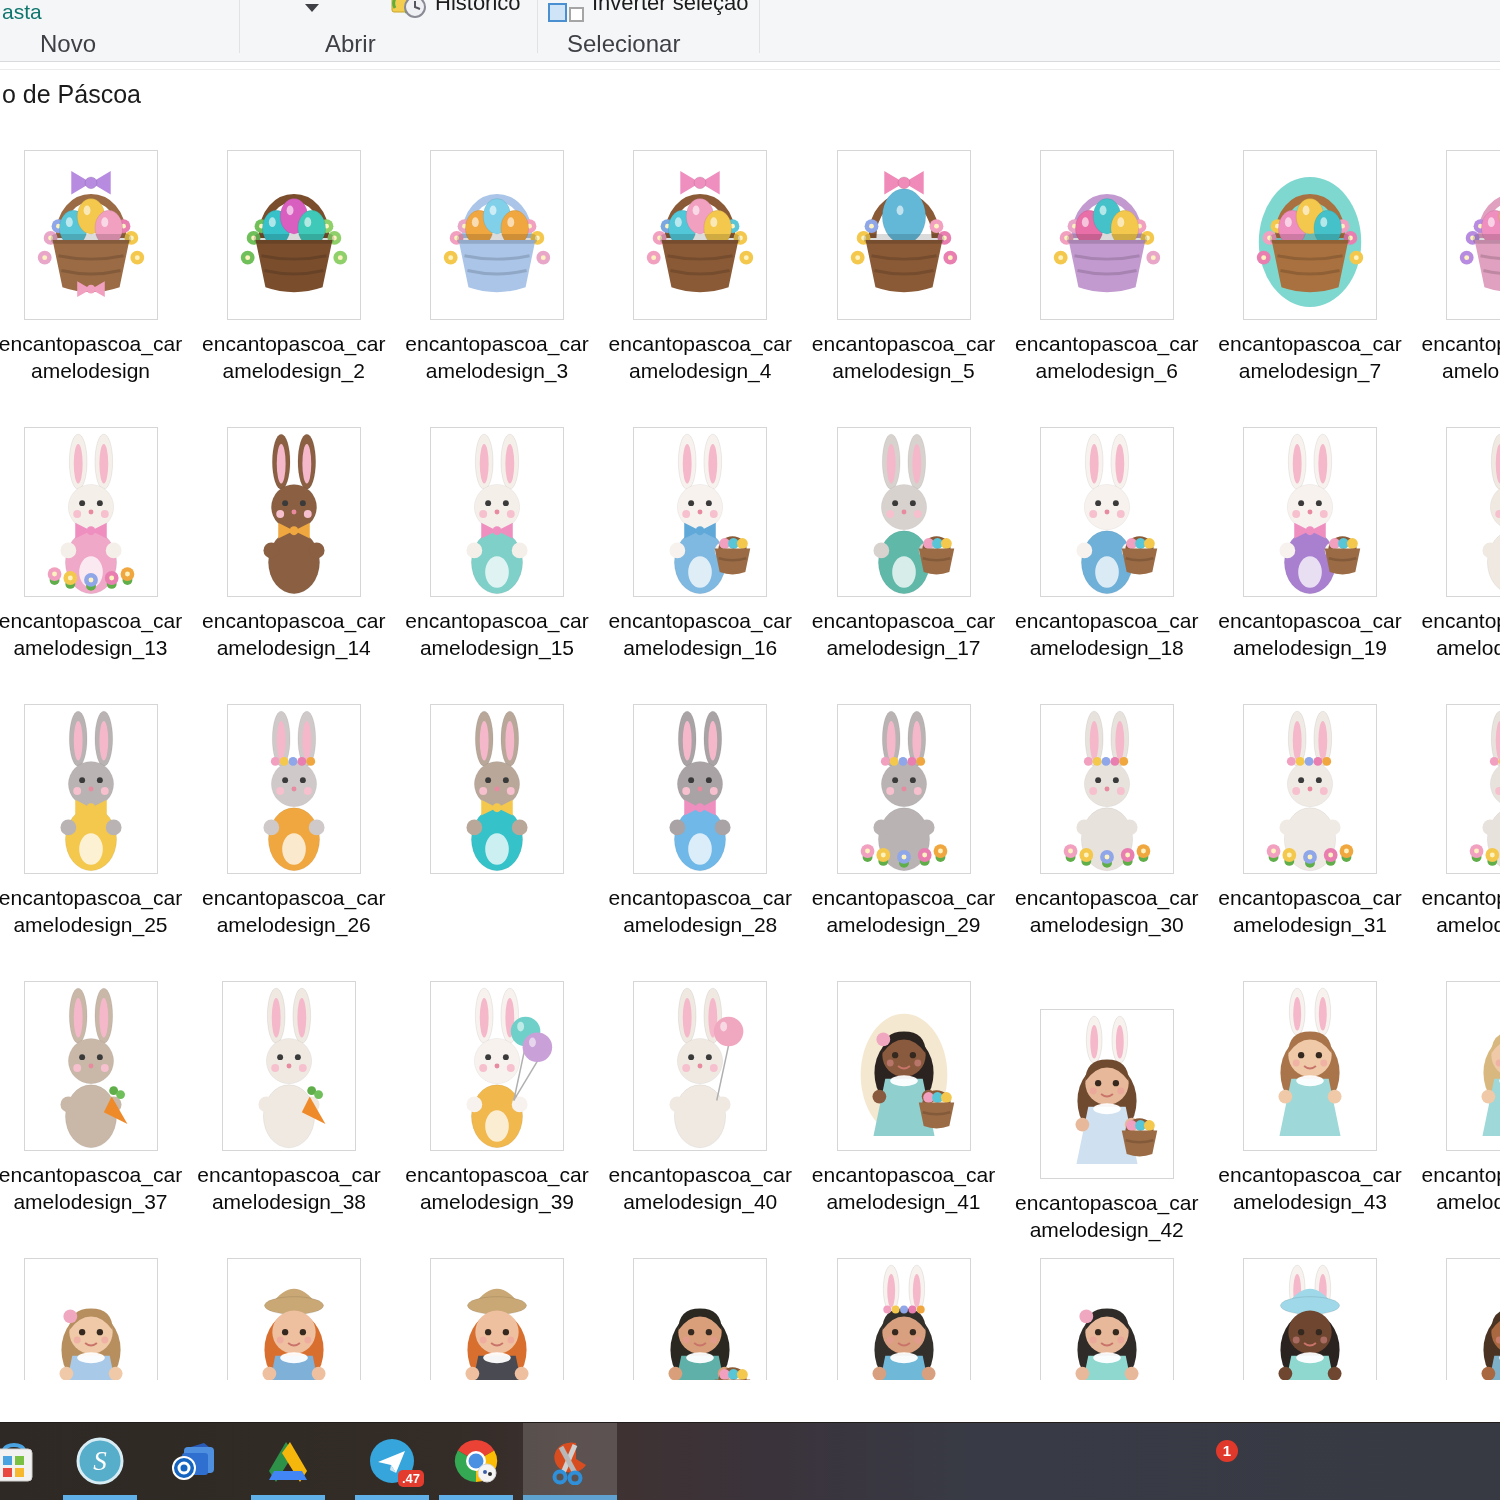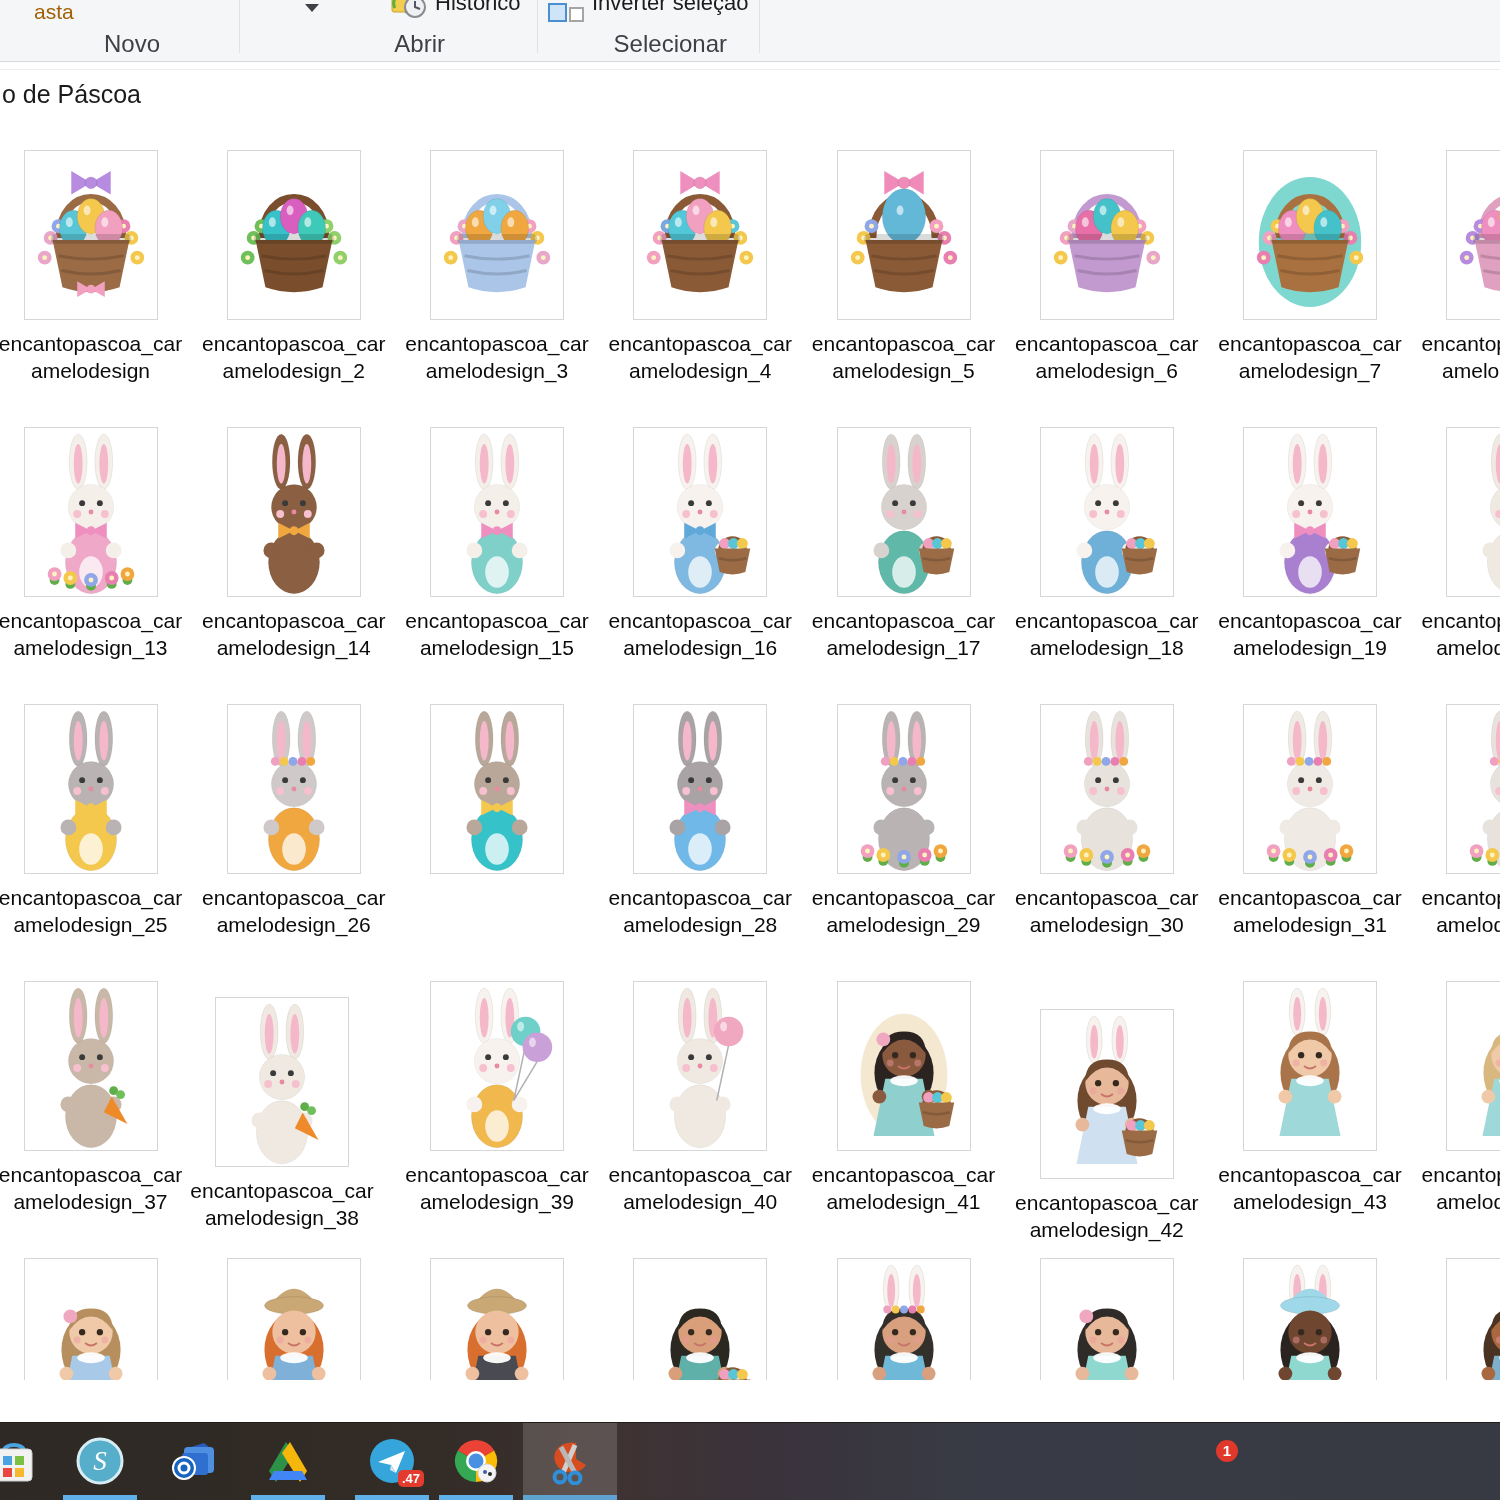--- a/index.html
+++ b/index.html
@@ -4,22 +4,22 @@
 <style>
   html,body{margin:0;padding:0;}
   body{
     width:1500px;height:1500px;position:relative;overflow:hidden;
     background:#ffffff;font-family:"Liberation Sans", sans-serif;
     -webkit-font-smoothing:antialiased;
   }
   
   .ribbon{position:absolute;left:0;top:0;width:1500px;height:61px;background:#f5f6f7;border-bottom:1px solid #d9dadb;}
   .ribbon-sep{position:absolute;top:0;width:1px;height:53px;background:#e1e2e4;}
-  .group-label{position:absolute;top:30px;font-size:24px;color:#3f3f46;text-align:right;}
-  .ribbon-text-partial{position:absolute;color:#a16207;font-size:21px;margin-left:32px;}
+  .group-label{position:absolute;top:30px;font-size:24px;color:#3f3f46;text-align:left;}
+  .ribbon-text-partial{position:absolute;color:#0f766e;font-size:21px;}
   .ribbon-item-label{position:absolute;top:-10px;font-size:22px;color:#1c1c1c;white-space:nowrap;}
   .caret{position:absolute;width:0;height:0;border-left:7px solid transparent;border-right:7px solid transparent;border-top:8px solid #3f3f46;}
   .hist-icon{position:absolute;top:-8px;}
   .chk-icon{position:absolute;top:0px;}
   .chk-blue{position:absolute;left:0;top:3px;width:15px;height:15px;background:#cfe4f6;border:2px solid #4a8fd0;}
   .chk-gray{position:absolute;left:21px;top:7px;width:11px;height:11px;background:#fff;border:2px solid #a5a5a5;}
   
   .address-row{position:absolute;left:0;top:69px;width:1500px;height:46px;background:#ffffff;border-top:1px solid #ececec;border-bottom:1px solid #e3e3e3;}
   .address-text{position:absolute;left:2px;top:10px;font-size:25px;color:#1b1b1b;}
   
@@ -755,21 +755,21 @@
           <circle cx="81" cy="87" r="4" fill="#f6c0ce"></circle>
           <ellipse cx="67" cy="136" rx="26" ry="32" fill="#c9b8a8" stroke="rgba(0,0,0,.06)"></ellipse>
           <circle cx="44" cy="124" r="8" fill="#c9b8a8"></circle>
           <circle cx="90" cy="124" r="8" fill="#c9b8a8"></circle>
           <path d="M88 116 L104 144 L80 132 Z" fill="#ef8a2a"></path>
           <circle cx="90" cy="110" r="4.5" fill="#5fae4a"></circle>
           <circle cx="97" cy="114" r="4.5" fill="#6fbf5a"></circle>
         </svg></div>
       <div class="file-label">encantopascoa_caramelodesign_37</div>
     </div>
-    <div class="file-cell" title="cream bunny sitting holding a carrot" style="left: 180px; top: 865px; height: 270px; margin-top: 16px;">
+    <div class="file-cell" title="cream bunny sitting holding a carrot" style="left: 187px; top: 865px; height: 270px;">
       <div class="thumb"><svg viewBox="0 0 134 170" width="132" height="168" aria-hidden="true">
           <ellipse cx="54" cy="34" rx="9" ry="28" fill="#efe9e2" stroke="rgba(0,0,0,.07)"></ellipse>
           <ellipse cx="54" cy="36" rx="4.5" ry="20" fill="#f4b8ca"></ellipse>
           <ellipse cx="80" cy="34" rx="9" ry="28" fill="#efe9e2" stroke="rgba(0,0,0,.07)"></ellipse>
           <ellipse cx="80" cy="36" rx="4.5" ry="20" fill="#f4b8ca"></ellipse>
           <circle cx="67" cy="80" r="23" fill="#efe9e2" stroke="rgba(0,0,0,.05)"></circle>
           <circle cx="58" cy="76" r="3" fill="#3a3a3a"></circle>
           <circle cx="76" cy="76" r="3" fill="#3a3a3a"></circle>
           <circle cx="67" cy="85" r="2.5" fill="#e88aa0"></circle>
           <circle cx="53" cy="87" r="4" fill="#f6c0ce"></circle>

